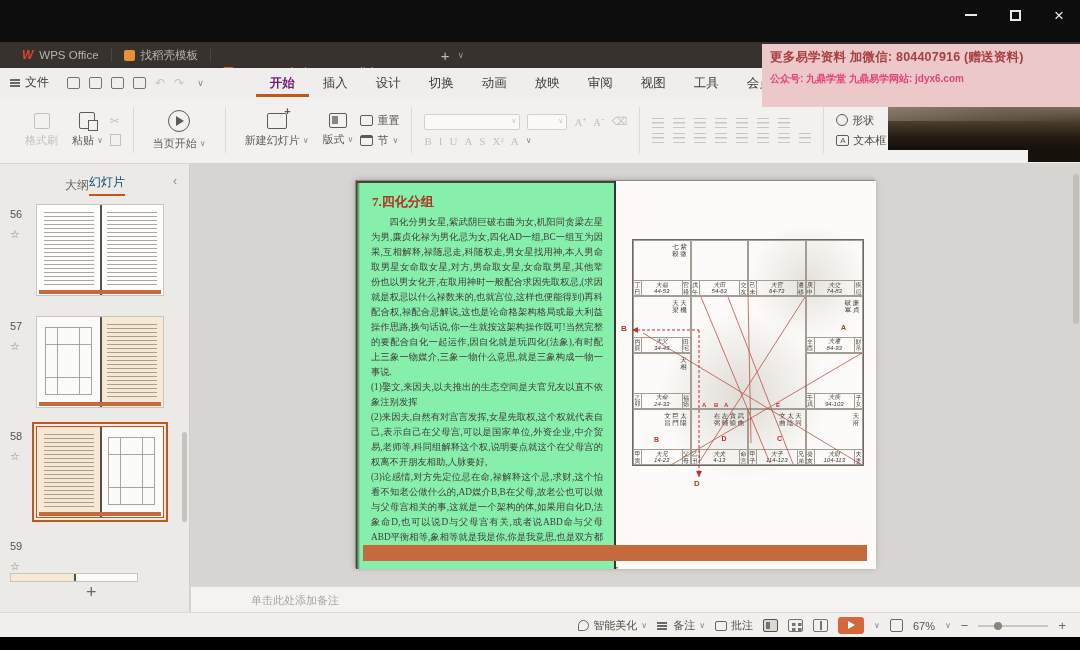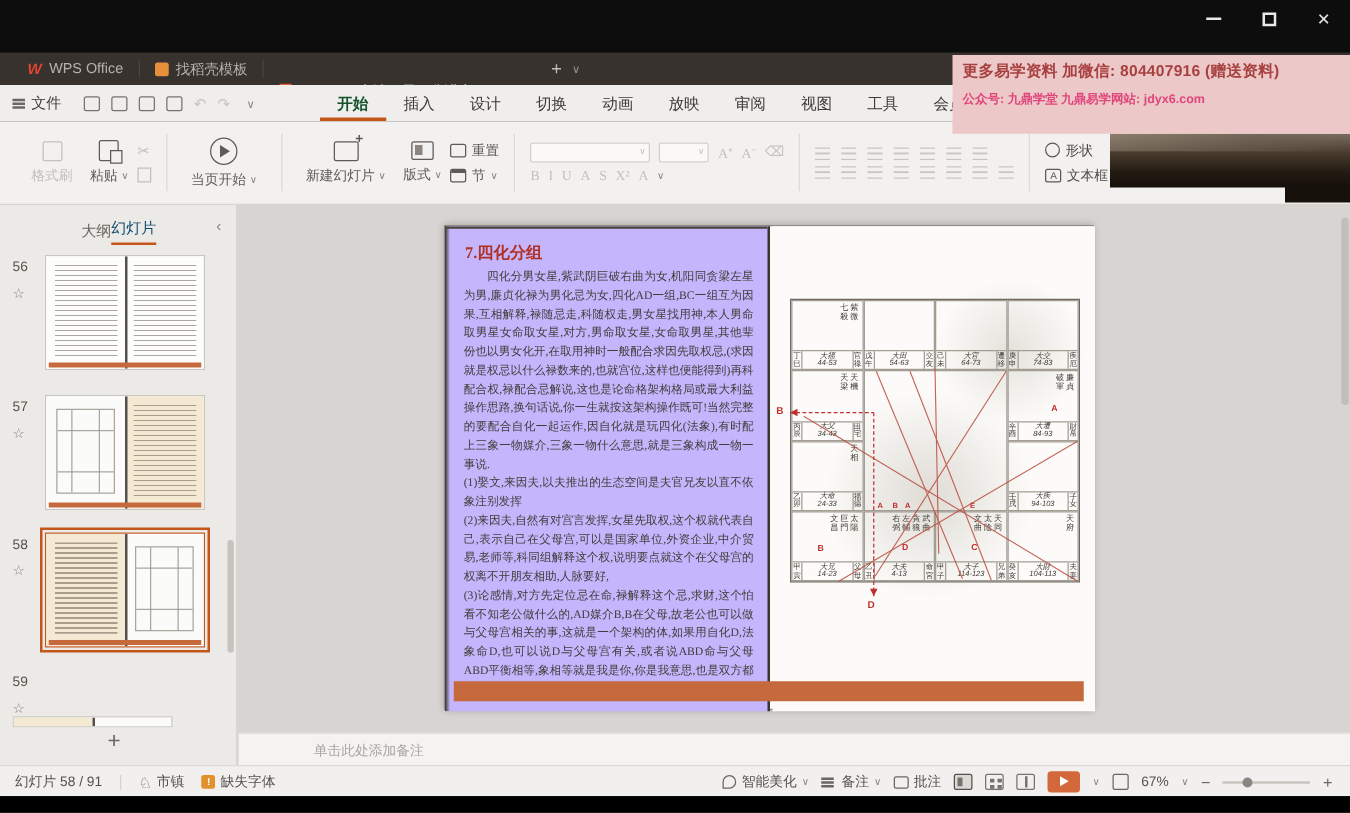--- a/index.html
+++ b/index.html
@@ -32,21 +32,21 @@
   
   .menubar { position:absolute; left:0; top:68px; width:1080px; height:29px; background:#f0eeec; display:flex; align-items:center; }
   .file-btn { display:flex; align-items:center; gap:5px; color:#3e3a36; font-size:12px; padding:0 10px 0 10px; }
   .hamb { display:inline-block; width:10px; height:2px; background:#6b6661; box-shadow:0 3px 0 #6b6661, 0 -3px 0 #6b6661; }
   .qat { display:flex; align-items:center; gap:9px; margin-left:8px; }
   .qico { width:13px; height:12px; border:1.2px solid #77726c; border-radius:2px; }
   .undo { color:#c7c3bf; font-size:12px; }
   .mchev { color:#8a857f; font-size:9px; margin-left:4px;}
   .menus { display:flex; align-items:center; margin-left:52px; gap:0; }
   .menu-item { font-size:12.5px; color:#3e3a36; padding:6px 14px 5px; }
-  .menu-item.active { color:#14532d; border-bottom:3px solid #c4561c; padding-bottom:2px; font-weight:bold; }
+  .menu-item.active { color:#701a75; border-bottom:3px solid #c4561c; padding-bottom:2px; font-weight:bold; }
   .search-ic { position:relative; width:12px; height:12px; margin-left:24px; }
   .search-ic::before { content:""; position:absolute; left:0; top:0; width:8px; height:8px; border:1.4px solid #6f6a64; border-radius:50%; }
   .search-ic::after { content:""; position:absolute; left:8px; top:8px; width:5px; height:1.6px; background:#6f6a64; transform:rotate(45deg); }
 
   
   .ribbon { position:absolute; left:0; top:97px; width:1080px; height:67px; background:#f3f1ef; border-bottom:1px solid #d8d4d0; display:flex; align-items:stretch; padding:4px 0 4px 8px; }
   .rgroup { display:flex; align-items:center; padding:0 10px; }
   .rdiv { width:1px; background:#ddd9d5; margin:6px 2px; }
   .bigbtn { display:flex; flex-direction:column; align-items:center; justify-content:center; gap:4px; padding:0 7px; color:#5f5a55; font-size:11px; }
   .bigbtn.dim { color:#c3bfbb; }
@@ -117,21 +117,21 @@
   .thumb .obar { position:absolute; left:2px; right:2px; bottom:1px; height:4px; background:#c66a3e; }
   .selwrap { outline:2px solid #c4561c; outline-offset:2px; }
   .thumb.selthumb { border-color:#c4561c; }
   .sb-add { position:absolute; left:86px; top:418px; color:#6b6661; font-size:18px; }
   .sb-scroll { position:absolute; right:2px; top:268px; width:5px; height:90px; background:#c6c2bd; border-radius:3px; }
 
   
   .canvas { position:absolute; left:191px; top:0; width:889px; height:422px; overflow:hidden; }
   .cv-scroll { position:absolute; right:1px; top:10px; width:6px; height:150px; background:#c2beba; border-radius:3px; }
   .slide { position:absolute; left:164px; top:16px; width:520px; height:388px; background:#fbfaf7; border:1px solid #8f8a84; box-shadow:0 0 6px rgba(0,0,0,.25); }
-  .pageL { position:absolute; left:0; top:0; width:260px; height:388px; background:#c4b5fd; border-right:2px solid #3a352f; overflow:hidden; }
+  .pageL { position:absolute; left:0; top:0; width:260px; height:388px; background:#86efac; border-right:2px solid #3a352f; overflow:hidden; }
   .pageL::before { content:""; position:absolute; left:0; top:0; width:4px; height:100%; background:linear-gradient(90deg,#3a332c, rgba(58,51,44,0)); }
   .pageL::after { content:""; position:absolute; left:0; top:0; width:100%; height:2px; background:#4a433b; }
   .pageR { position:absolute; left:262px; top:0; width:258px; height:388px; background:#fcfbf9; overflow:hidden; }
   .pg-title { margin:12px 10px 4px 16px; color:#b03122; font-size:13px; font-weight:bold; font-family:"Liberation Serif", serif; }
   .pg-body { margin:0 11px 0 15px; color:#413d39; font-size:9.3px; line-height:15px; text-align:justify; font-family:"Liberation Serif", serif; }
   .pg-body p { text-indent:2em; }
   .pg-body p.nol { text-indent:0; }
   .orangebar { position:absolute; left:7px; right:7px; bottom:6px; height:16px; background:#c66a3e; }
 
   
@@ -655,32 +655,20 @@
       </div>
       <span class="cv-scroll"></span>
     </div>
 
     <div class="notesbar">
       <span class="notes-ph">单击此处添加备注</span>
     </div>
   </div>
 
   <div class="statusbar">
-    <div class="st-left">
-      <span>幻灯片 58 / 91</span>
-      <span class="st-sep"></span>
-      <span style="display:flex;align-items:center;gap:4px;">
-        <span class="horse">♘</span>
-        <span>市镇</span>
-      </span>
-      <span style="display:flex;align-items:center;gap:4px;">
-        <span class="warn">!</span>
-        <span>缺失字体</span>
-      </span>
-    </div>
     <div class="st-right">
       <span style="display:flex;align-items:center;gap:4px;">
         <span class="beaut-ic"></span>
         <span>智能美化</span>
           <span class="chev">∨</span>
       </span>
       <span style="display:flex;align-items:center;gap:4px;">
         <span class="note-ic"></span>
         <span>备注</span>
           <span class="chev">∨</span>

